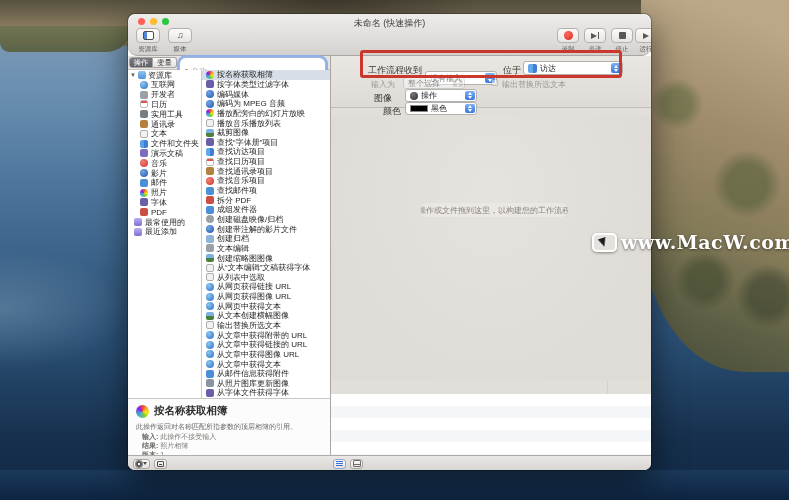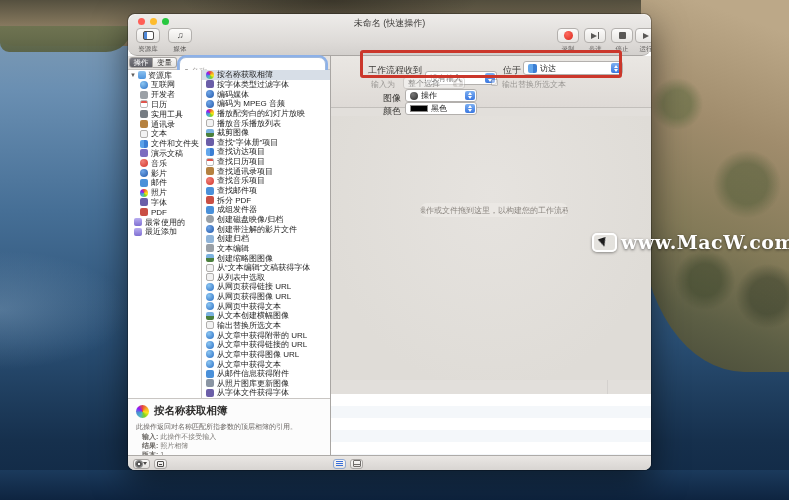--- a/index.html
+++ b/index.html
@@ -476,21 +476,21 @@
             <span>整个选择</span>
             <span class="cap" style="background:#c6c3c0">
                 <i class="u"></i>
                 <i class="d"></i>
               </span>
           </div>
           <span class="chk" style="left:160px;top:23px"></span>
           <div class="cfg-label" style="left:171px;top:23px;font-size:8px">输出替换所选文本</div>
         </div>
 
-        <div class="cfg-label" style="left:52px;top:36px">图像</div>
+        <div class="cfg-label" style="left:43px;top:36px">图像</div>
         <div class="popup" style="left:74px;top:33px;width:72px;height:13px">
           <span class="gearball"></span>
           <span>操作</span>
           <span class="cap">
               <i class="u"></i>
               <i class="d"></i>
             </span>
         </div>
 
         <div class="cfg-label" style="left:52px;top:49px">颜色</div>

